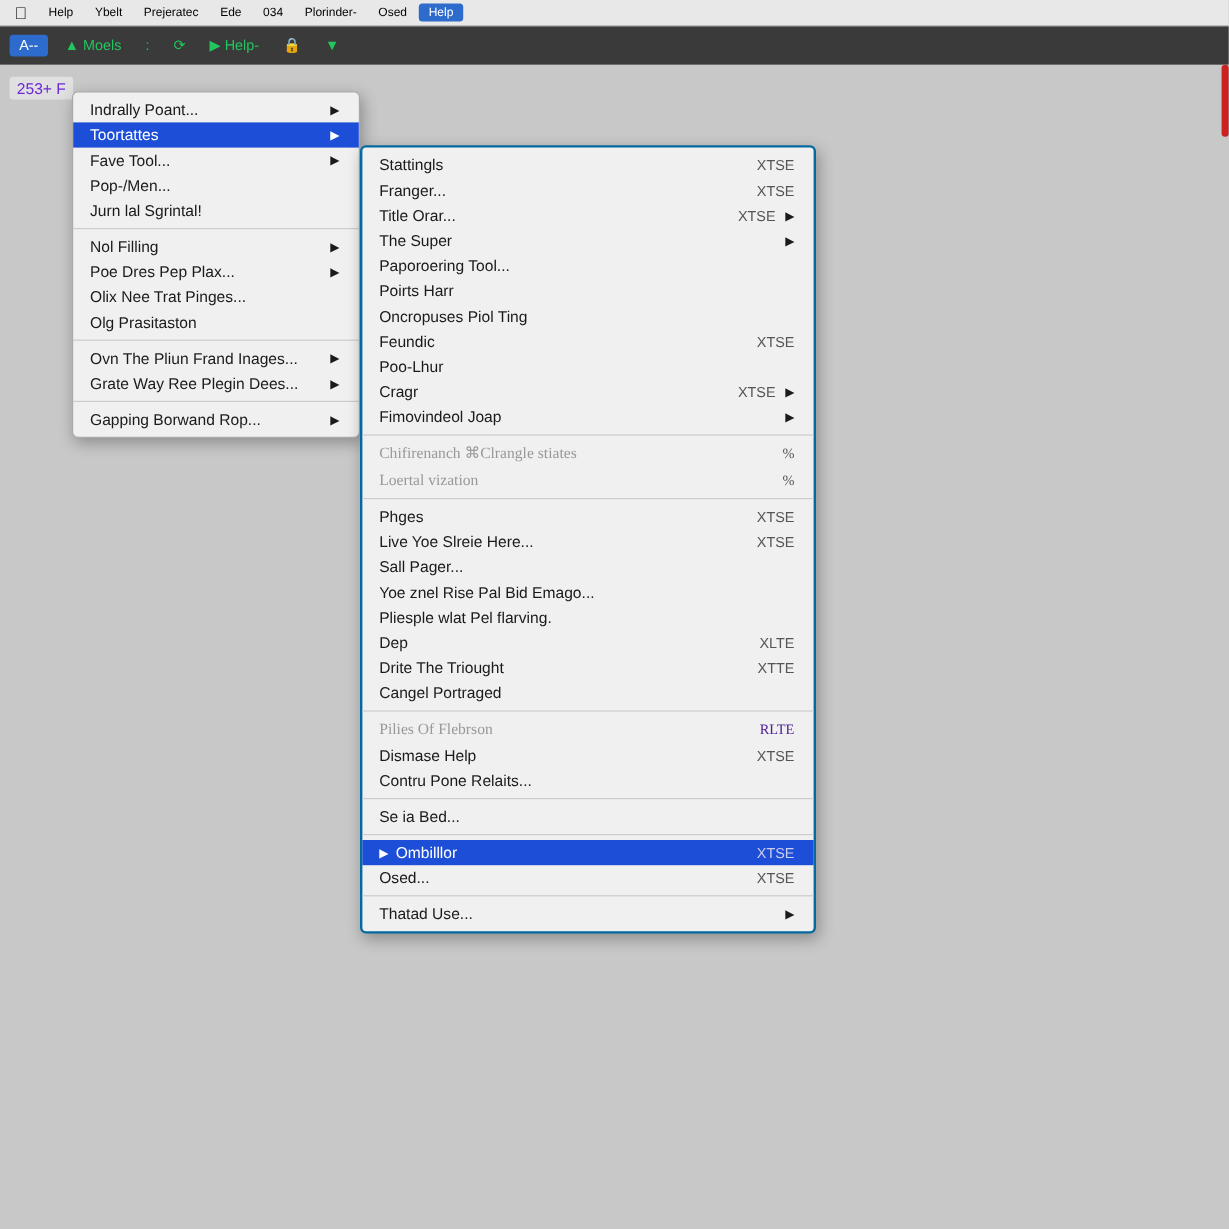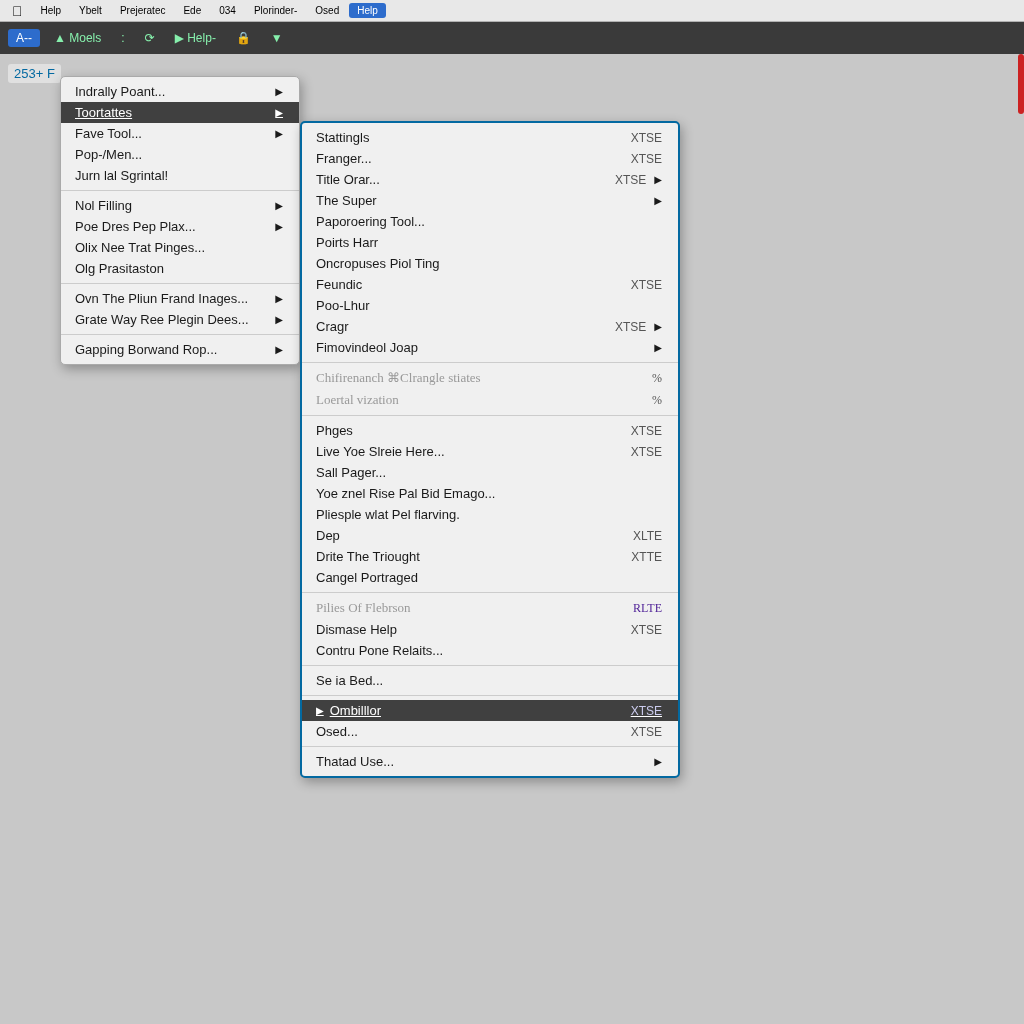--- a/index.html
+++ b/index.html
@@ -58,21 +58,21 @@
       width: 100%;
       padding: 0 8px;
       gap: 8px;
       color: white;
       font-size: 12px;
     }
 
     .toolbar-item {
       padding: 2px 6px;
       cursor: pointer;
-      color: #86efac;
+      color: #22c55e;
     }
 
     .toolbar-label {
       background: #2d6ccc;
       color: white;
       padding: 2px 8px;
       border-radius: 3px;
       font-size: 12px;
     }
 
@@ -113,23 +113,22 @@
       align-items: center;
       justify-content: space-between;
       padding: 3px 16px 3px 14px;
       cursor: pointer;
       white-space: nowrap;
       color: #1a1a1a;
       min-height: 20px;
     }
 
     .menu-item.highlighted {
-      background: #404040;
+      background: #1d4ed8;
       color: white;
-      text-decoration: underline;
     }
 
     .menu-item.disabled {
       color: #999;
       cursor: default;
       font-family: Liberation Serif, serif;
     }
 
     .menu-separator {
       height: 1px;
@@ -202,21 +201,21 @@
   <span class="toolbar-item">⟳</span>
   <span class="toolbar-item">▶ Help-</span>
   <span class="toolbar-item">🔒</span>
   <span class="toolbar-item">▼</span>
 </div>
 
 <div class="main-content">
 
   <div class="scroll-indicator"></div>
 
-  <div style="position:absolute; top:10px; left:8px; color:#0369a1; font-size:13px; background:#e0e0e0; padding:2px 6px; border-radius:3px;">253+ F</div>
+  <div style="position:absolute; top:10px; left:8px; color:#6d28d9; font-size:13px; background:#e0e0e0; padding:2px 6px; border-radius:3px;">253+ F</div>
 
   <div class="menu-container">
 
     <div class="primary-menu">
 
       <div class="menu-item">
         <span class="menu-item-label">Indrally Poant...</span>
         <span class="menu-item-arrow">▶</span>
       </div>
 

